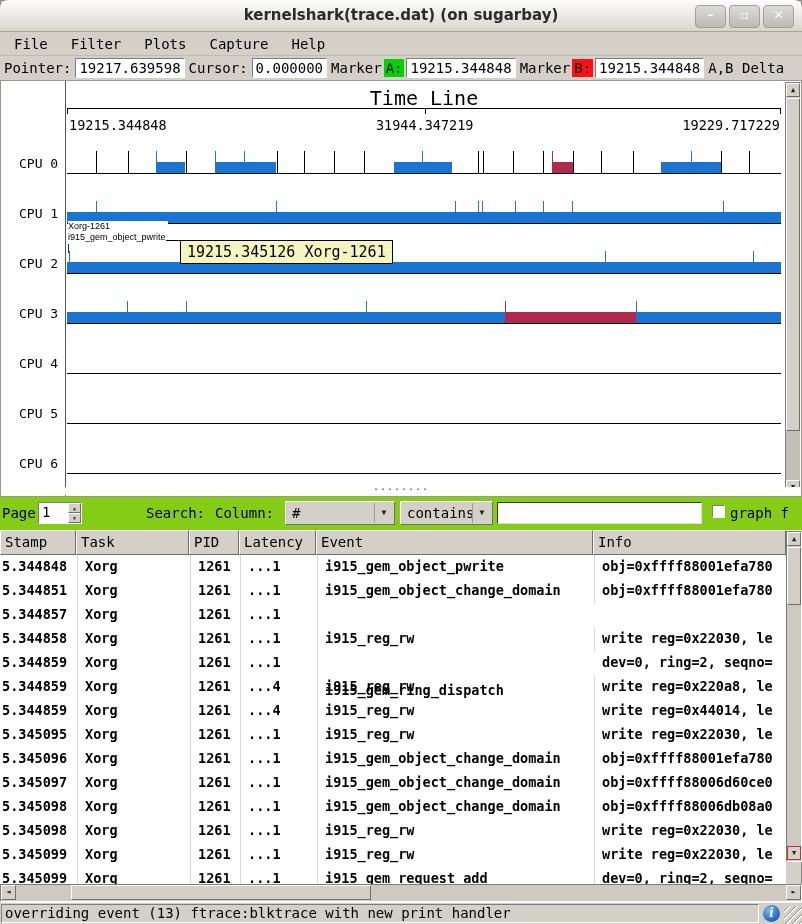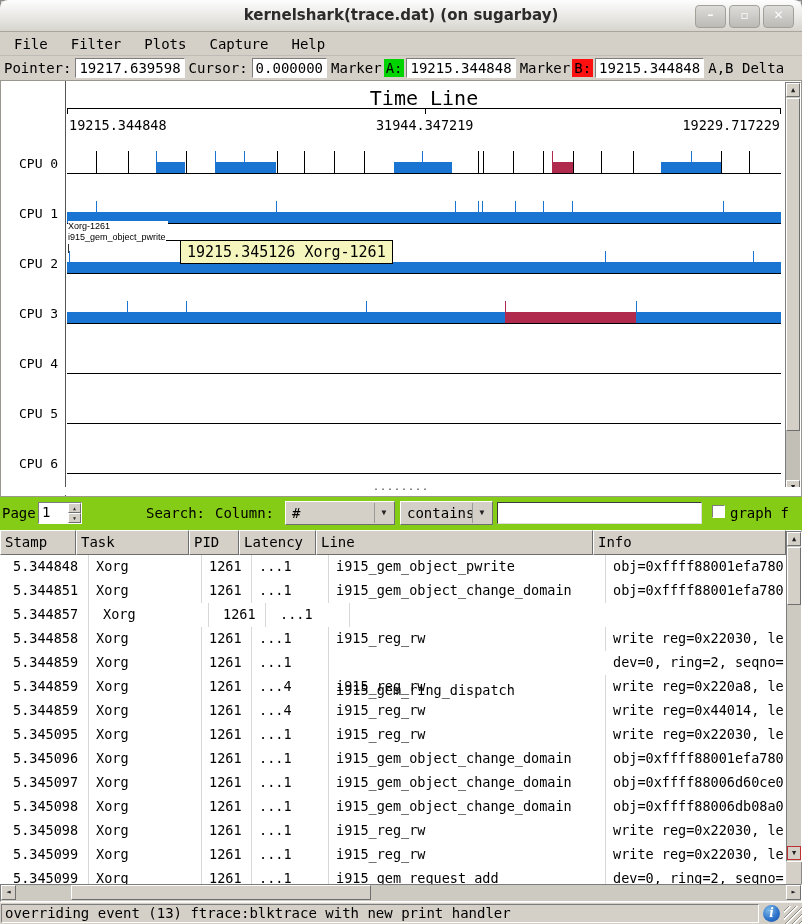--- a/index.html
+++ b/index.html
@@ -90,21 +90,21 @@
   #graph-follows-box{position:absolute;left:712px;top:8px;width:13px;height:13px;background:#fff;
     border:1px solid;border-color:#7d7d7d #fff #fff #7d7d7d;box-sizing:border-box;}
   
   #thead{position:absolute;left:0;top:530px;width:802px;height:25px;background:#d4d0c8;
     display:flex;box-sizing:border-box;}
   .th{height:25px;background:#d4d0c8;border:1px solid;border-color:#fff #6e6e6e #6e6e6e #fff;
     box-sizing:border-box;font-size:14px;line-height:22px;padding-left:4px;
     overflow:hidden;white-space:nowrap;}
   #tbody{position:absolute;left:0;top:555px;width:786px;height:329px;background:#fff;
     overflow:hidden;}
-  .tr{position:absolute;left:16px;width:786px;height:24px;display:flex;}
+  .tr{position:absolute;left:5px;width:786px;height:24px;display:flex;font-weight:bold;}
   .td{height:24px;font-size:13.5px;line-height:23px;box-sizing:border-box;
     border-right:1px solid #d8d8d8;overflow:hidden;white-space:nowrap;padding-left:7px;}
   .td.c0{padding-left:0;margin-left:-3px;}
   #table-vsb{right:0;top:531px;height:331px;}
   #table-vsb .sb-down-red{border:1px solid #c03030;}
   
   #hscroll{position:absolute;left:0;top:884px;width:802px;height:18px;background:#cdcac2;
     border:1px solid;border-color:#7d7d7d #fff #fff #7d7d7d;box-sizing:border-box;}
   .hsb-btn{position:absolute;top:0;width:15px;height:15px;background:#d4d0c8;
     border:1px solid;border-color:#fff #6e6e6e #6e6e6e #fff;box-sizing:border-box;
@@ -271,42 +271,42 @@
   <input id="search-input" value="" style="">
   <span id="graph-follows-box"></span>
   <span class="lab" style="left:730px;">graph f</span>
 </div>
 
 <div id="thead">
     <div class="th" style="width: 76px;">Stamp</div>
     <div class="th" style="width: 113px;">Task</div>
     <div class="th" style="width: 50px;">PID</div>
     <div class="th" style="width: 77px;">Latency</div>
-    <div class="th" style="width: 277px;">Line</div>
+    <div class="th" style="width: 277px;">Event</div>
     <div class="th" style="width: 193px;">Info</div>
     <div class="th" style="width: 16px;"></div>
   </div>
 <div id="tbody">
     <div class="tr" style="top: 0px;">
       <div class="td c0" style="width: 76px;">5.344848</div>
       <div class="td c1" style="width: 113px;">Xorg</div>
       <div class="td c2" style="width: 50px;">1261</div>
       <div class="td c3" style="width: 77px;">...1</div>
       <div class="td c4" style="width: 277px;">i915_gem_object_pwrite</div>
       <div class="td c5" style="width: 193px;">obj=0xffff88001efa780</div>
     </div>
     <div class="tr" style="top: 24px;">
       <div class="td c0" style="width: 76px;">5.344851</div>
       <div class="td c1" style="width: 113px;">Xorg</div>
       <div class="td c2" style="width: 50px;">1261</div>
       <div class="td c3" style="width: 77px;">...1</div>
       <div class="td c4" style="width: 277px;">i915_gem_object_change_domain</div>
       <div class="td c5" style="width: 193px;">obj=0xffff88001efa780</div>
     </div>
-    <div class="tr" style="top: 48px; gap: 7px;">
+    <div class="tr" style="top: 48px;">
       <div class="td c0" style="width: 76px;">5.344857</div>
       <div class="td c1" style="width: 113px;">Xorg</div>
       <div class="td c2" style="width: 50px;">1261</div>
       <div class="td c3" style="width: 77px;">...1</div>
     </div>
     <div class="tr" style="top: 72px;">
       <div class="td c0" style="width: 76px;">5.344858</div>
       <div class="td c1" style="width: 113px;">Xorg</div>
       <div class="td c2" style="width: 50px;">1261</div>
       <div class="td c3" style="width: 77px;">...1</div>

